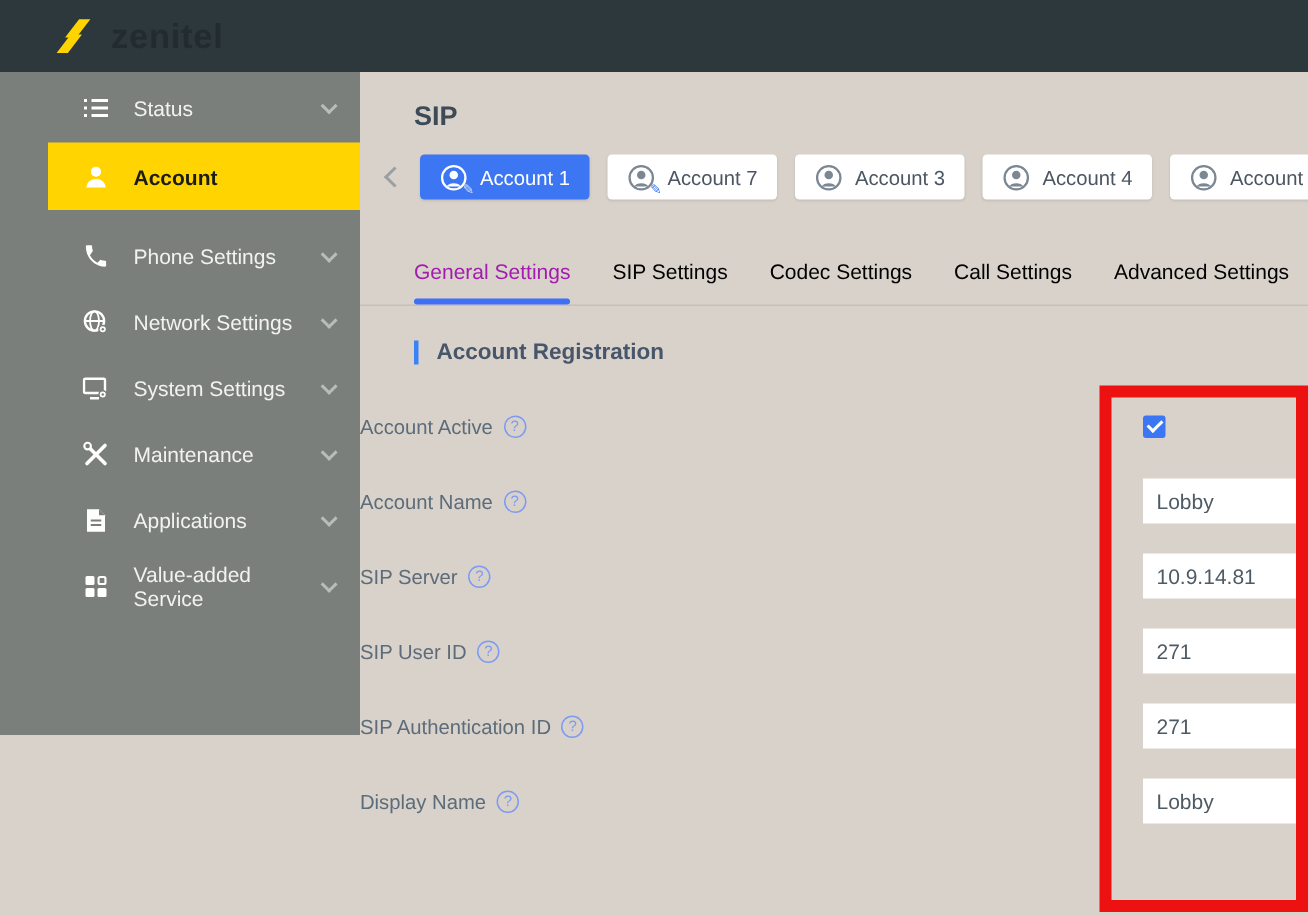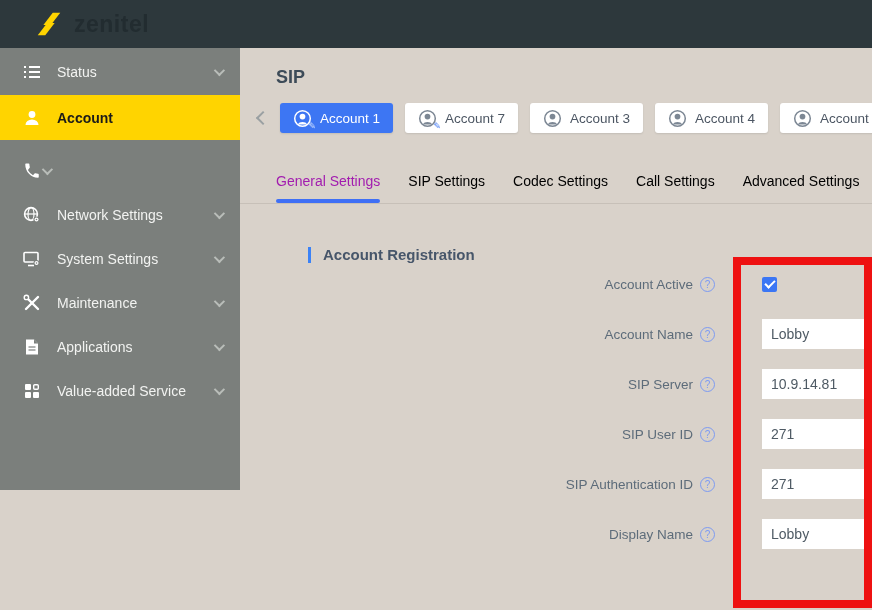--- a/index.html
+++ b/index.html
@@ -8,21 +8,21 @@
   .screen { position:relative; width:872px; height:610px; overflow:hidden; }
 
   
   .topbar { position:absolute; left:0; top:0; width:872px; height:48px; background:#2d383c;
             display:flex; align-items:center; padding-left:34px; }
   .brand-logo { width:30px; height:30px; flex:0 0 auto; }
   .brand-text { margin-left:10px; font-size:23px; font-weight:700; color:#222c30; letter-spacing:.5px; }
 
   
   .sidebar { position:absolute; left:0; top:48px; width:240px; height:442px; background:#7b7f7c;
-             display:flex; flex-direction:column; }
+             display:flex; flex-direction:column;padding-left:32px; }
   .side-item { display:flex; align-items:center; height:44px; padding-left:22px; padding-right:18px;
                color:#f2f3f1; font-size:14px; cursor:pointer; position:relative; }
   .side-item .s-icon { width:20px; height:20px; display:flex; align-items:center; justify-content:center; color:#ffffff; }
   .side-item .s-label { margin-left:15px; flex:1; }
   .side-item.first { height:47px; }
   .side-item.gap-top { margin-top:9px; }
   .side-item.active { height:45px; background:#ffd400; color:#1c1c19; font-weight:700; }
   .chev-down { width:8px; height:8px; border-right:2px solid #b9bdb9; border-bottom:2px solid #b9bdb9;
                transform:rotate(45deg) translateY(-2px); }
 
@@ -42,27 +42,27 @@
   .acct-badge { position:absolute; right:-4px; bottom:-3px; font-size:9px; line-height:9px; color:#3d76f3; }
   .acct-btn.active .acct-badge { color:#cfe0ff; }
 
   .tabs { position:absolute; left:0; top:116px; right:-40px; height:40px; border-bottom:1px solid #c7c0b8;
           display:flex; gap:28px; padding-left:36px; }
   .tab { position:relative; font-size:14px; color:#000000; padding-top:9px; white-space:nowrap; cursor:pointer; }
   .tab.active { color:#a21caf;text-align:right; }
   .tab.active::after { content:""; position:absolute; left:0; right:0; bottom:0; height:4px;
                        border-radius:2px; background:#3f6ff5; }
 
-  .section-head { position:absolute; left:36px; top:198px; display:flex; align-items:flex-end;margin-left:32px; }
+  .section-head { position:absolute; left:36px; top:178px; display:flex; align-items:flex-end; }
   .section-bar { width:3px; height:16px; background:#3b82f6; margin-right:12px; }
   .section-title { font-size:15px; font-weight:700; color:#47566a; }
 
   .form { position:absolute; left:0; top:211px; right:0; }
   .frow { display:flex; align-items:center; height:50px; }
-  .flabel-cell { flex:0 0 475px; display:flex; align-items:center; justify-content:flex-end; }
+  .flabel-cell { flex:0 0 475px; display:flex; align-items:center; }
   .flabel { font-size:13.5px; color:#5d6c7a; }
   .help-icon { width:15px; height:15px; margin-left:7px; border:1px solid #7d9bf2; border-radius:50%;
                color:#7d9bf2; font-size:10px; line-height:13px; text-align:center; flex:0 0 auto; cursor:pointer; }
   .help-icon::after { content:"?"; }
   .fcontrol { margin-left:47px; display:flex; align-items:center; }
   .txt-input { width:118px; height:30px; border:none; background:#ffffff; padding:0 6px 0 9px;
                font-family:"Liberation Sans", sans-serif; font-size:14px; color:#4e5a64; outline:none; }
   .checkbox { width:15px; height:15px; background:#3b76f4; border-radius:2px; position:relative; cursor:pointer; }
   .checkbox::after { content:""; position:absolute; left:4.5px; top:1.5px; width:4px; height:8px;
                      border-right:2px solid #fff; border-bottom:2px solid #fff; transform:rotate(45deg); }
@@ -111,20 +111,21 @@
       </span>
       <span class="s-label">Account</span>
     </div>
 
     <div class="side-item gap-top">
       <span class="s-icon">
         <svg width="18" height="18" viewBox="0 0 24 24">
           <path fill="#fff" d="M6.6 10.8c1.5 2.9 3.8 5.2 6.7 6.7l2.2-2.2c.3-.3.7-.4 1-.2 1.1.4 2.3.6 3.5.6.6 0 1 .4 1 1V20c0 .6-.4 1-1 1C10.8 21 3 13.2 3 3c0-.6.4-1 1-1h3.5c.6 0 1 .4 1 1 0 1.2.2 2.4.6 3.5.1.3 0 .7-.2 1L6.6 10.8z"></path>
         </svg>
       </span>
+      <span class="s-label">Phone Settings</span>
       <span class="chev-down"></span>
     </div>
 
     <div class="side-item">
       <span class="s-icon">
         <svg width="18" height="18" viewBox="0 0 18 18">
           <circle cx="8" cy="8" r="6.4" fill="none" stroke="#fff" stroke-width="1.6"></circle>
           <line x1="1.6" y1="8" x2="14.4" y2="8" stroke="#fff" stroke-width="1.2"></line>
           <ellipse cx="8" cy="8" rx="3" ry="6.4" fill="none" stroke="#fff" stroke-width="1.2"></ellipse>
           <circle cx="13.5" cy="13.5" r="3" fill="#7b7f7c"></circle>

